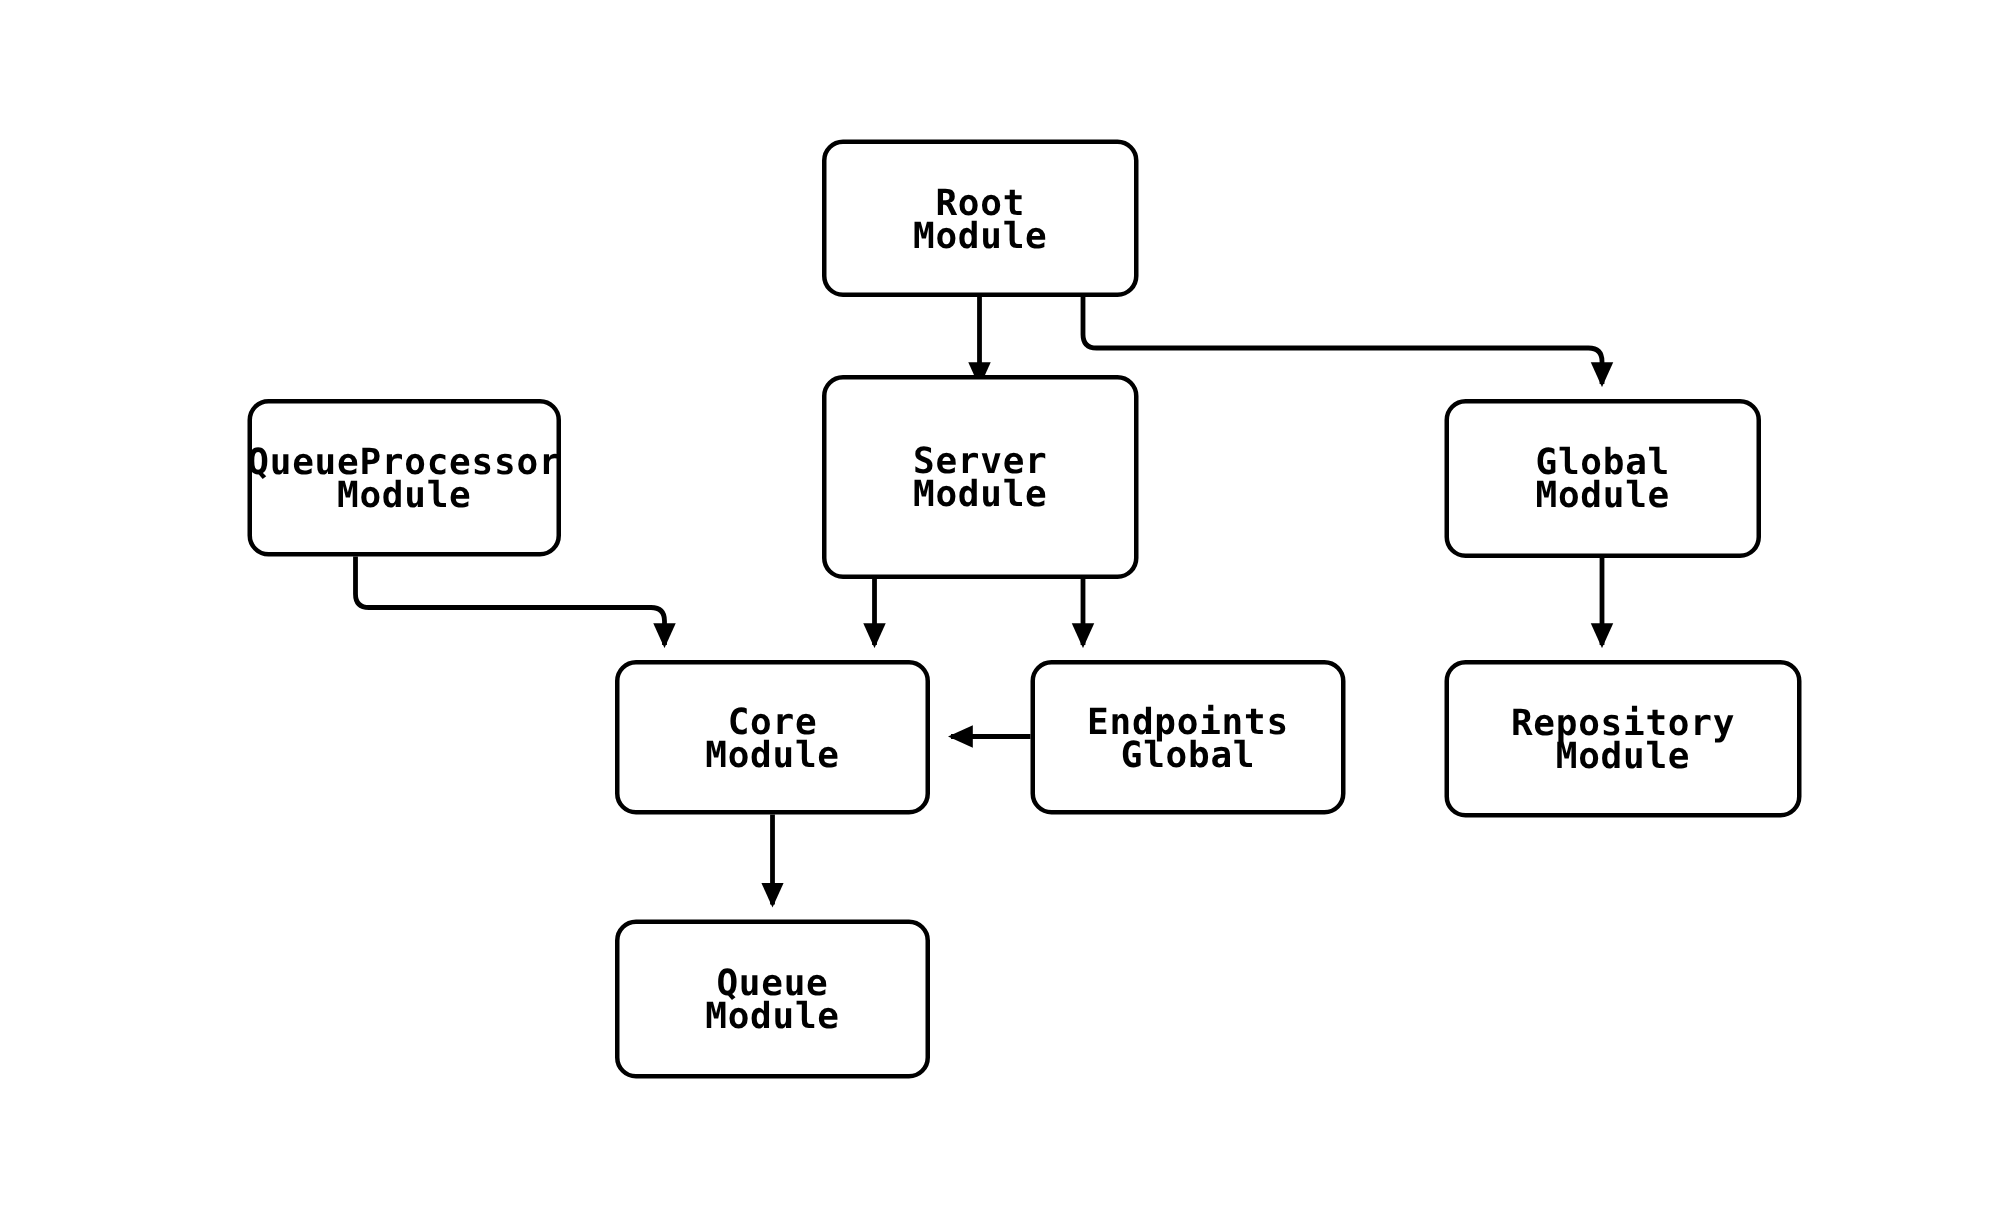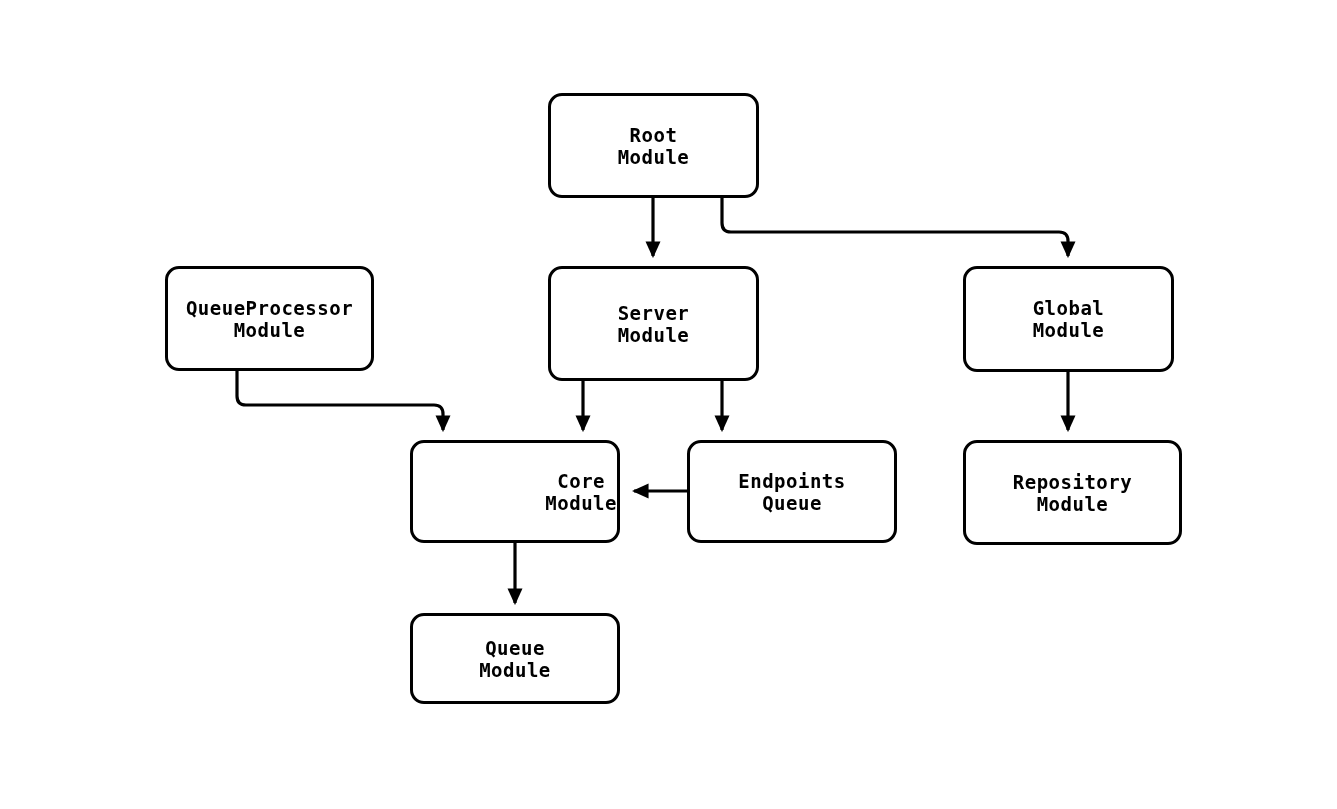--- a/index.html
+++ b/index.html
@@ -31,21 +31,21 @@
     border-radius: 14px;
     display: flex;
     align-items: center;
     justify-content: center;
     z-index: 2;
   }
   .node-label {
     text-align: center;
     color: #000000;
     font-family: "DejaVu Sans Mono", "Liberation Mono", monospace;
-    font-size: 19px;
+    font-size: 24px;
     font-weight: 700;
     line-height: 22px;
     letter-spacing: 0.5px;
     white-space: pre-line;
     user-select: none;
   }
 </style>
 </head>
 <body>
 
@@ -72,43 +72,43 @@
   <div class="node" style="left:548px; top:93px; width:211px; height:105px;">
     <span class="node-label">Root
 Module</span>
   </div>
 
   <div class="node" style="left:133px; top:266px; width:209px; height:105px;margin-left:32px;">
     <span class="node-label">QueueProcessor
 Module</span>
   </div>
 
-  <div class="node" style="left:548px; top:266px; width:211px; height:115px;align-items:center;">
+  <div class="node" style="left:548px; top:250px; width:211px; height:136px;align-items:center;">
     <span class="node-label">Server
 Module</span>
   </div>
 
   <div class="node" style="left:963px; top:266px; width:211px; height:106px;align-items:center;">
     <span class="node-label">Global
 Module</span>
   </div>
 
-  <div class="node" style="left:410px; top:440px; width:210px; height:103px;justify-content:flex-end;">
+  <div class="node" style="left:410px; top:440px; width:210px; height:103px;">
     <span class="node-label">Core
 Module</span>
   </div>
 
   <div class="node" style="left:687px; top:440px; width:210px; height:103px;">
     <span class="node-label">Endpoints
-Queue</span>
+Global</span>
   </div>
 
-  <div class="node" style="left:963px; top:440px; width:219px; height:105px;">
+  <div class="node" style="left:963px; top:440px; width:238px; height:105px;">
     <span class="node-label">Repository
 Module</span>
   </div>
 
-  <div class="node" style="left:410px; top:613px; width:210px; height:91px;">
+  <div class="node" style="left:410px; top:613px; width:210px; height:106px;">
     <span class="node-label">Queue
 Module</span>
   </div>
 
 </div>
 
 </body></html>

